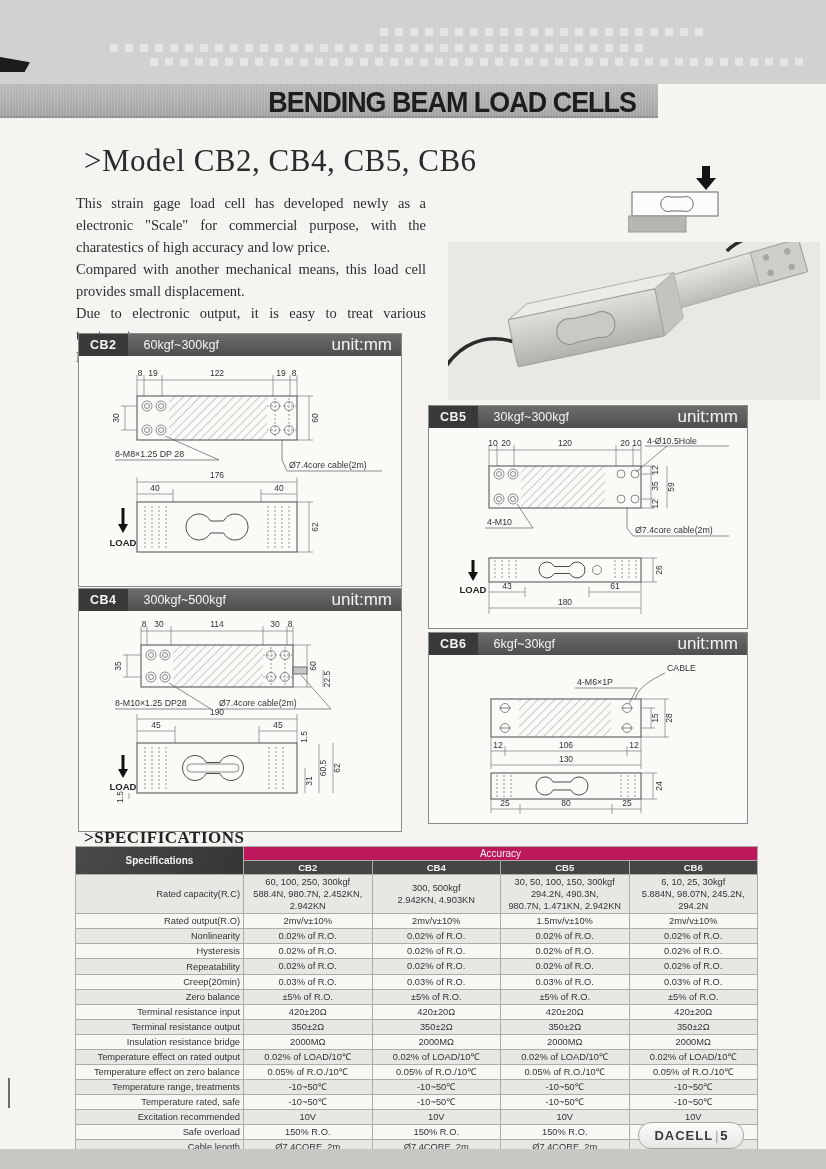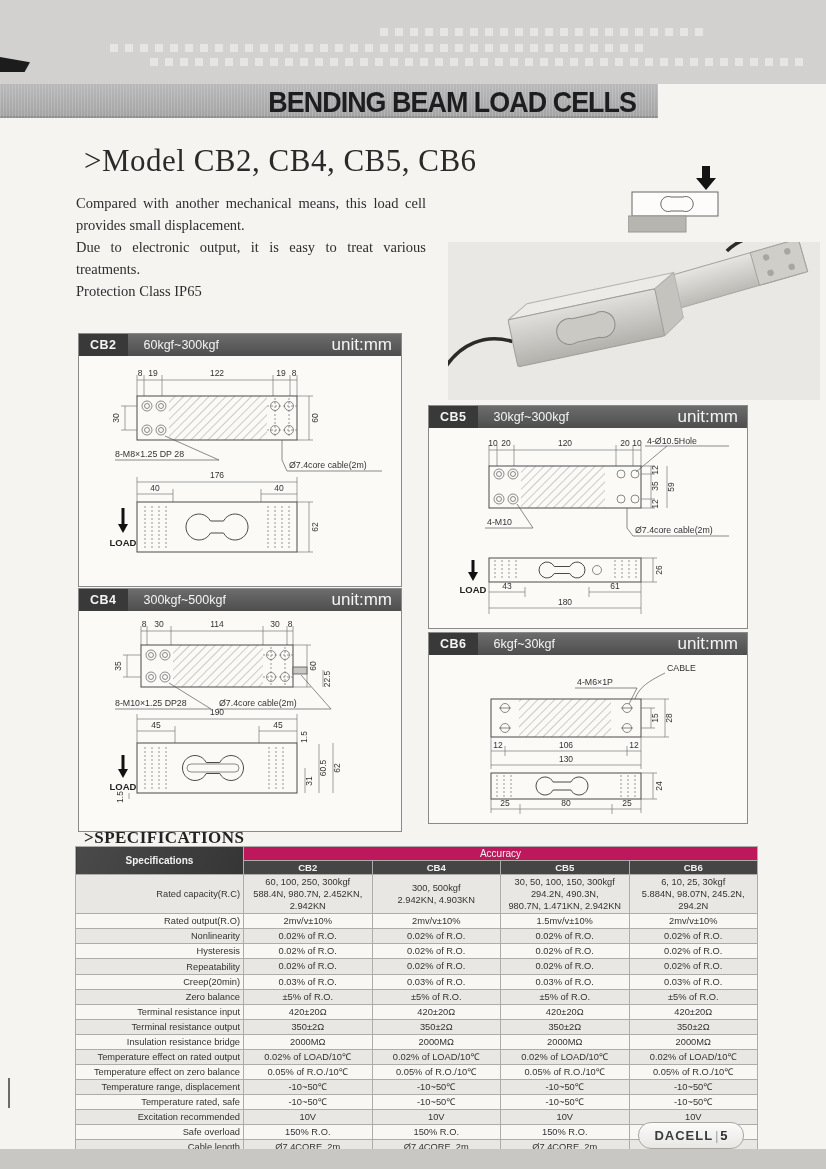--- a/index.html
+++ b/index.html
@@ -88,20 +88,21 @@
   <div class="sq-row" style="left:150px;top:58px;width:660px;"></div>
 </div>
 <div class="scan-mark"></div>
 
 <div class="banner">
   <h1>BENDING BEAM LOAD CELLS</h1>
 </div>
 
 <h2 class="intro-heading">&gt;Model CB2, CB4, CB5, CB6</h2>
 <div class="intro-text">
+  <p>This strain gage load cell has developed newly as a electronic "Scale" for commercial purpose, with the charatestics of high accuracy and low price.</p>
   <p>Compared with another mechanical means, this load cell provides small displacement.</p>
   <p>Due to electronic output, it is easy to treat various treatments.</p>
   <p>Protection Class IP65</p>
 </div>
 
 <svg class="diagram" viewBox="0 0 96 76">
   <polygon points="74,0 82,0 82,12 88,12 78,24 68,12 74,12" fill="#141414"></polygon>
   <rect x="4" y="26" width="86" height="24" fill="#fdfcfa" stroke="#666" stroke-width="1"></rect>
   <path d="M43,31 A7.5,7.5 0 1 0 43,45 L55,45 A7.5,7.5 0 1 0 55,31 Z" fill="none" stroke="#666" stroke-width="1"></path>
   <rect x="0" y="50" width="58" height="16" fill="#b7b5b0" stroke="#9a9894"></rect>
@@ -612,21 +613,21 @@
         <td class="val">0.02% of LOAD/10℃</td>
       </tr>
       <tr class="even">
         <td class="lbl">Temperature effect on zero balance</td>
         <td class="val">0.05% of R.O./10℃</td>
         <td class="val">0.05% of R.O./10℃</td>
         <td class="val">0.05% of R.O./10℃</td>
         <td class="val">0.05% of R.O./10℃</td>
       </tr>
       <tr class="odd">
-        <td class="lbl">Temperature range, displacement</td>
+        <td class="lbl">Temperature range, treatments</td>
         <td class="val">-10~50℃</td>
         <td class="val">-10~50℃</td>
         <td class="val">-10~50℃</td>
         <td class="val">-10~50℃</td>
       </tr>
       <tr class="even">
         <td class="lbl">Temperature rated, safe</td>
         <td class="val">-10~50℃</td>
         <td class="val">-10~50℃</td>
         <td class="val">-10~50℃</td>

